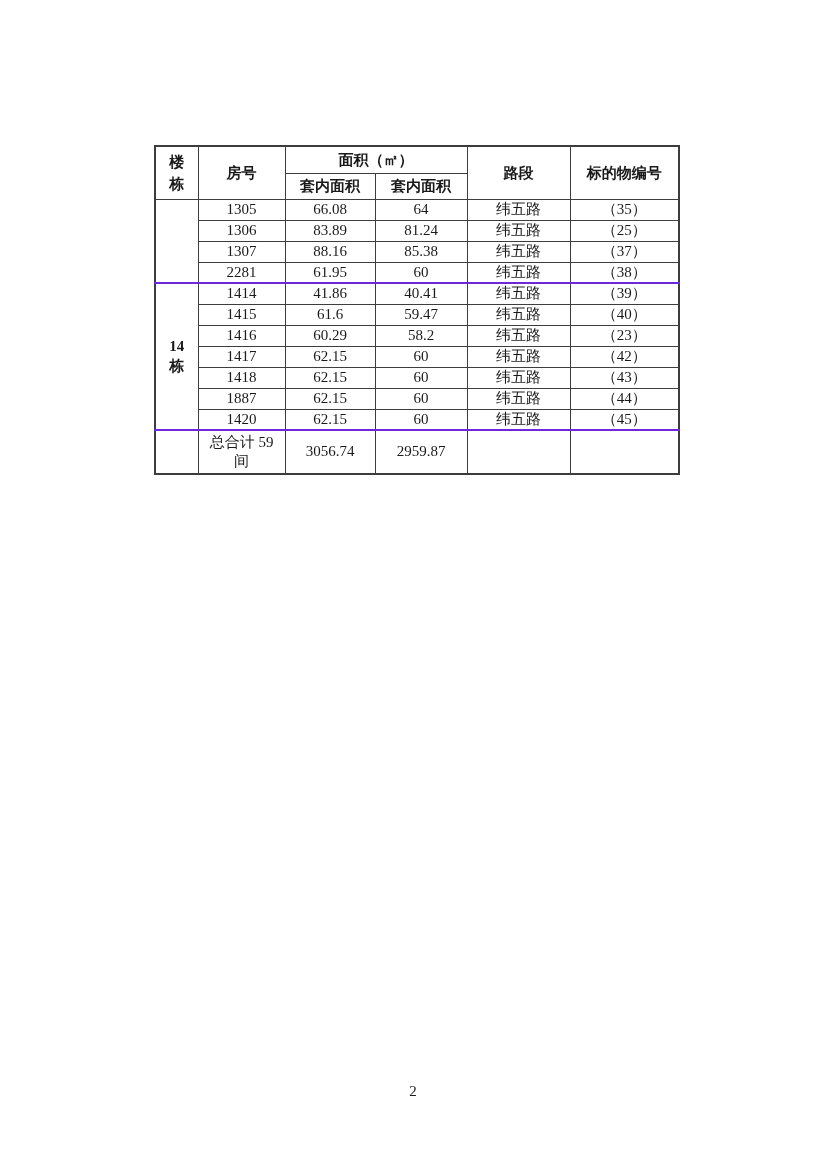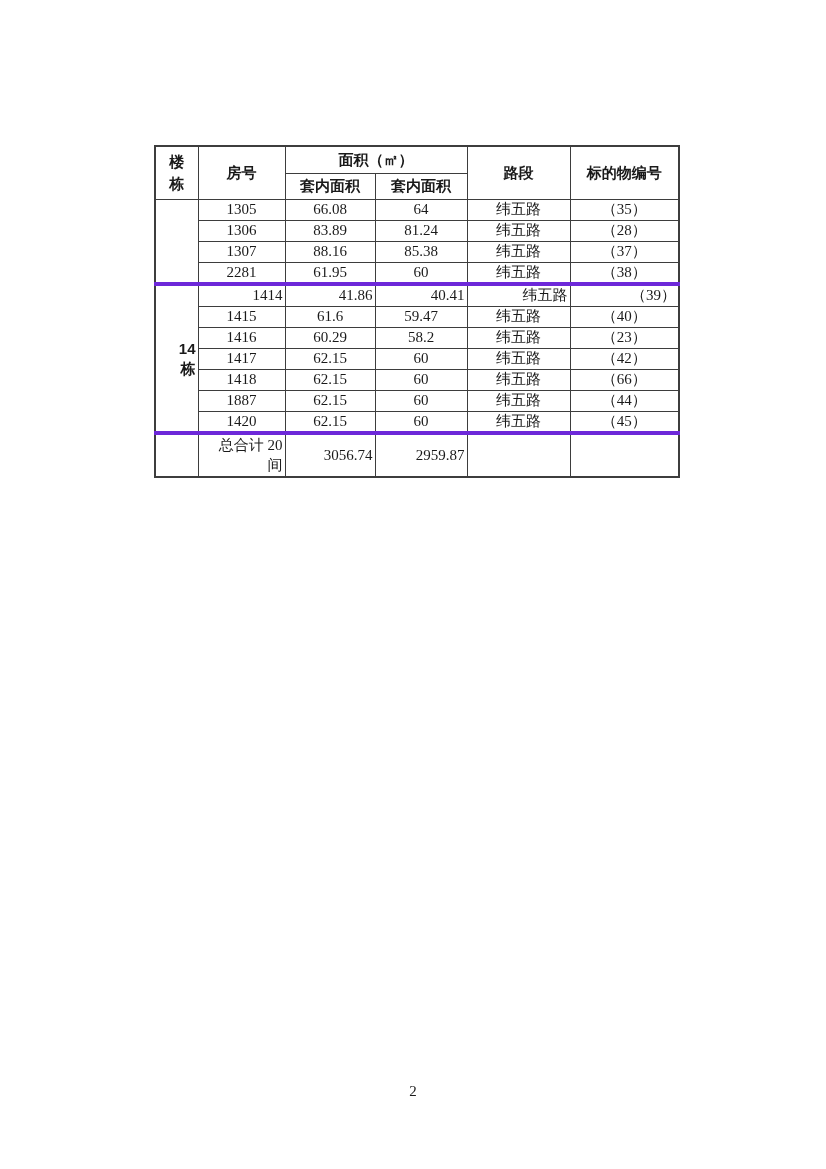--- a/index.html
+++ b/index.html
@@ -38,26 +38,26 @@
     white-space: pre-line;
     line-height: 1.45;
   }
   .doc-table td {
     font-size: 15px;
     height: 21px;
     line-height: 1.3;
     white-space: pre-line;
   }
   .building-cell {
-    font-family: Liberation Sans, sans-serif;
+    font-family: Liberation Serif, serif;
     font-weight: 700;
     line-height: 1.5;
   }
   .total-row td { height: 44px; }
-  .group-sep td { border-top: 4px solid #6d28d9; text-align: right; }
+  .group-sep td { border-top: 2px solid #6d28d9; }
   .page-number {
     position: absolute;
     left: 0; right: 0;
     top: 1083px;
     text-align: center;
     font-size: 15px;
     font-family: "Liberation Serif", "DejaVu Serif", serif;
     color: #1a1a1a;
   }
 </style>
@@ -96,21 +96,21 @@
         <td>66.08</td>
         <td>64</td>
         <td>纬五路</td>
         <td>（35）</td>
       </tr>
       <tr>
         <td>1306</td>
         <td>83.89</td>
         <td>81.24</td>
         <td>纬五路</td>
-        <td>（28）</td>
+        <td>（25）</td>
       </tr>
       <tr>
         <td>1307</td>
         <td>88.16</td>
         <td>85.38</td>
         <td>纬五路</td>
         <td>（37）</td>
       </tr>
       <tr>
         <td>2281</td>
@@ -147,39 +147,39 @@
         <td>62.15</td>
         <td>60</td>
         <td>纬五路</td>
         <td>（42）</td>
       </tr>
       <tr>
         <td>1418</td>
         <td>62.15</td>
         <td>60</td>
         <td>纬五路</td>
-        <td>（66）</td>
+        <td>（43）</td>
       </tr>
       <tr>
         <td>1887</td>
         <td>62.15</td>
         <td>60</td>
         <td>纬五路</td>
         <td>（44）</td>
       </tr>
       <tr>
         <td>1420</td>
         <td>62.15</td>
         <td>60</td>
         <td>纬五路</td>
         <td>（45）</td>
       </tr>
       <tr class="total-row group-sep">
         <td></td>
-        <td>总合计 20
+        <td>总合计 59
 间</td>
         <td>3056.74</td>
         <td>2959.87</td>
         <td></td>
         <td></td>
       </tr>
     </tbody>
   </table>
 
   <div class="page-number">2</div>

